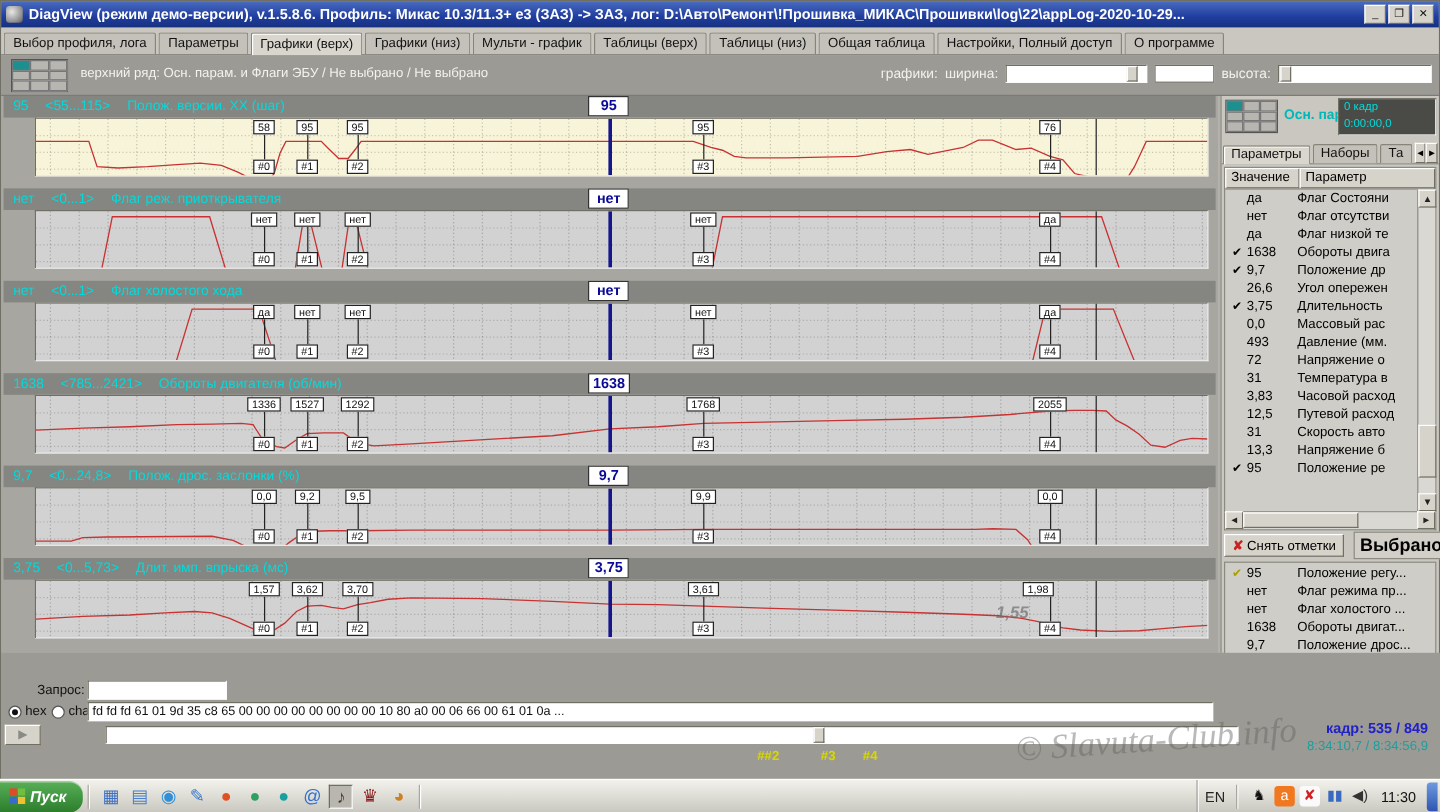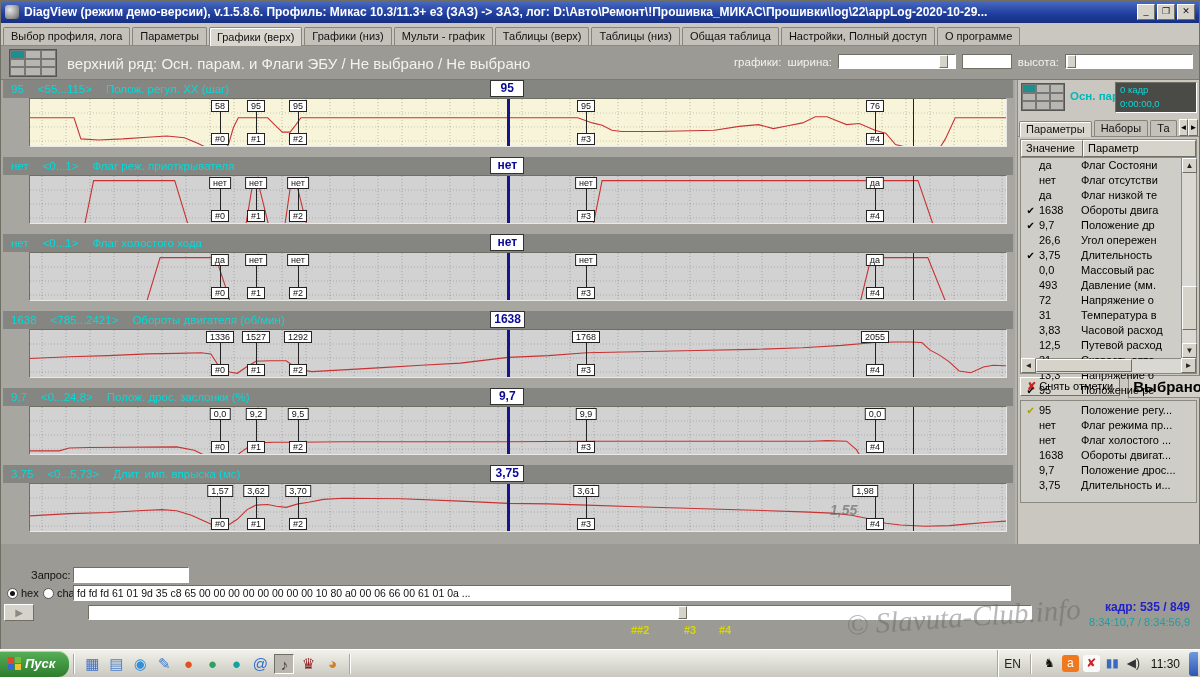--- a/index.html
+++ b/index.html
@@ -16,21 +16,21 @@
   
   #tabbar { height:23px; background:#c9c7bf; display:flex; align-items:flex-end; padding:2px 2px 0 2px; border-bottom:1px solid #8a8a80; }
   .tab { font-size:11px; padding:2px 7px 3px 7px; background:#c3c1b9; border:1px solid #85857b; border-bottom:none; margin-right:2px; color:#111; white-space:nowrap; border-radius:2px 2px 0 0; }
   .tab.active { background:#d9d6ce; position:relative; top:1px; padding-top:3px; box-shadow:inset 1px 1px 0 #fff; }
 
   
   #toolbar { height:34px; background:#9c9a94; position:relative; border-bottom:1px solid #7c7a74; }
   .grid-icon { position:absolute; left:8px; top:3px; width:48px; height:28px; display:grid; grid-template-columns:repeat(3,1fr); grid-template-rows:repeat(3,1fr); background:#fff; border:1px solid #555; }
   .grid-icon span { border:1px solid #777; background:#b8b6b0; }
   .grid-icon span.sel { background:#1c8f8f; }
-  #toolbar .layout-label { position:absolute; left:66px; top:9px; color:#f2f2ee; font-size:15px; }
+  #toolbar .layout-label { position:absolute; left:66px; top:9px; color:#f2f2ee; font-size:11px; }
   #toolbar .right-ctrls { position:absolute; right:6px; top:8px; display:flex; align-items:center; color:#f2f2ee; font-size:11.5px; gap:6px; }
   .slider-track { height:15px; background:#fff; border:1px solid; border-color:#6f6f64 #fff #fff #6f6f64; position:relative; }
   .slider-thumb { position:absolute; top:0; width:9px; height:13px; background:#d6d3cb; border:1px solid; border-color:#fff #6f6f64 #6f6f64 #fff; }
   .mini-box { width:50px; height:15px; background:#fff; border:1px solid #6f6f64; }
 
   
   #charts { position:absolute; left:0; top:79px; width:1014px; height:464px; background:#a8a6a0; }
   .chart-row { position:relative; width:1014px; height:77px; }
   .chart-header { position:absolute; left:2px; right:2px; top:0; height:18px; background:#858581; display:flex; align-items:center; gap:14px; padding-left:8px; }
   .chart-header .hv { color:#00dcdc; font-size:11.5px; white-space:nowrap; }
@@ -48,21 +48,21 @@
 
   
   #sidebar { position:absolute; left:1016px; top:79px; width:182px; height:464px; background:#c9c7bf; border-left:1px solid #8a8a80; font-size:11px; }
   #sb-head { position:relative; height:36px; }
   #sb-head .grid-icon { left:3px; top:3px; width:44px; height:28px; }
   #sb-group { position:absolute; left:52px; top:10px; color:#00b8b8; font-weight:bold; font-size:11.5px; }
   #sb-frame { position:absolute; right:2px; top:2px; width:82px; height:31px; background:#4a4a46; border:1px solid; border-color:#6f6f64 #fff #fff #6f6f64; color:#00dcdc; font-size:9.5px; line-height:14px; padding-left:4px; }
   #sb-tabs { height:21px; display:flex; align-items:flex-end; padding:0 1px; border-bottom:1px solid #8a8a80; }
   #sb-tabs .tab { font-size:11px; padding:1px 6px 2px 6px; }
   .sb-arrow { width:16px; height:17px; background:#d6d3cb; border:1px solid; border-color:#fff #6f6f64 #6f6f64 #fff; font-size:8px; text-align:center; line-height:15px; }
-  #sb-list { position:relative; height:220px; margin:2px 2px 0 2px; background:#cfcdc7; border:1px solid #8a8a80; }
+  #sb-list { position:relative; height:288px; margin:2px 2px 0 2px; background:#cfcdc7; border:1px solid #8a8a80; }
   #sb-cols { height:18px; display:flex; border-bottom:1px solid #8a8a80; }
   #sb-cols div { background:#d6d3cb; border:1px solid; border-color:#fff #6f6f64 #6f6f64 #fff; font-size:11px; padding:1px 4px; }
   #sb-col-val { width:62px; }
   #sb-col-par { flex:1; }
   .p-row { display:flex; height:15px; line-height:15px; }
   .p-check { width:14px; text-align:right; font-size:10px; }
   .p-val { width:46px; text-align:left; padding-left:4px; }
   .p-name { flex:1; white-space:nowrap; overflow:hidden; }
   #sb-vscroll { position:absolute; right:0; top:18px; bottom:0; width:15px; background:#dad8d2; border-left:1px solid #8a8a80; }
   .scroll-btn { width:15px; height:15px; background:#d6d3cb; border:1px solid; border-color:#fff #6f6f64 #6f6f64 #fff; font-size:8px; text-align:center; line-height:13px; color:#222; }
@@ -161,21 +161,21 @@
         <div class="slider-thumb" style="left:1px;"></div>
       </div>
     </div>
   </div>
 
   <div id="charts">
       <div class="chart-row">
         <div class="chart-header">
           <span class="hv">95</span>
           <span class="hv">&lt;55...115&gt;</span>
-          <span class="hv">Полож. регул. ХХ (шаг)</span>
+          <span class="hv">Полож. версии. ХХ (шаг)</span>
         </div>
         <div class="chart-current" style="left: 489.242px;">95</div>
         <div class="plot cream">
           <svg width="978" height="57">
             <line x1="12" x2="12" y1="0" y2="57" stroke="rgba(0,0,0,.22)" stroke-dasharray="1,2"></line>
             <line x1="36" x2="36" y1="0" y2="57" stroke="rgba(0,0,0,.22)" stroke-dasharray="1,2"></line>
             <line x1="60" x2="60" y1="0" y2="57" stroke="rgba(0,0,0,.22)" stroke-dasharray="1,2"></line>
             <line x1="84" x2="84" y1="0" y2="57" stroke="rgba(0,0,0,.22)" stroke-dasharray="1,2"></line>
             <line x1="108" x2="108" y1="0" y2="57" stroke="rgba(0,0,0,.22)" stroke-dasharray="1,2"></line>
             <line x1="132" x2="132" y1="0" y2="57" stroke="rgba(0,0,0,.22)" stroke-dasharray="1,2"></line>

